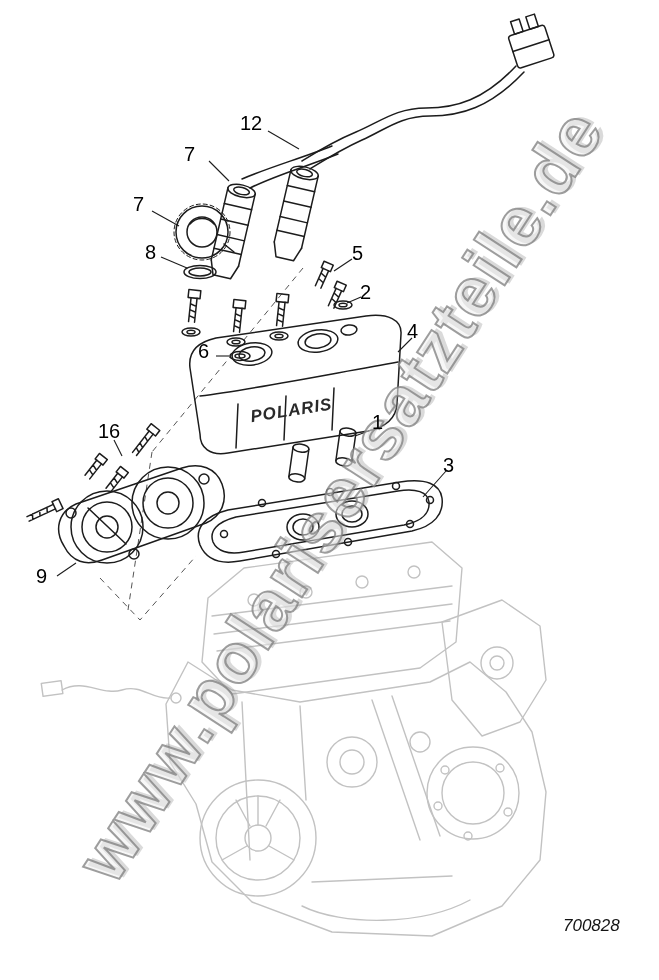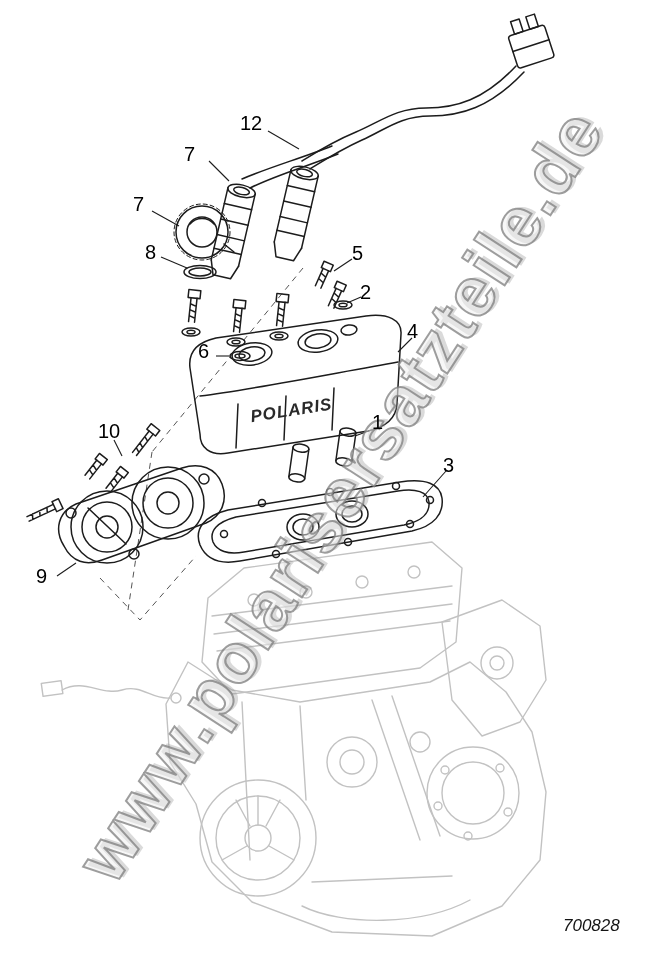--- a/index.html
+++ b/index.html
@@ -252,17 +252,17 @@
 
   <div class="callout" style="left:240px;top:112px">12</div>
   <div class="callout" style="left:184px;top:143px">7</div>
   <div class="callout" style="left:133px;top:193px">7</div>
   <div class="callout" style="left:145px;top:241px">8</div>
   <div class="callout" style="left:352px;top:242px">5</div>
   <div class="callout" style="left:360px;top:281px">2</div>
   <div class="callout" style="left:407px;top:320px">4</div>
   <div class="callout" style="left:198px;top:340px">6</div>
   <div class="callout" style="left:372px;top:411px">1</div>
-  <div class="callout" style="left:98px;top:420px">10</div>
+  <div class="callout" style="left:98px;top:420px">16</div>
   <div class="callout" style="left:443px;top:454px">3</div>
   <div class="callout" style="left:36px;top:565px">9</div>
 
 </div>
 
 </body></html>

